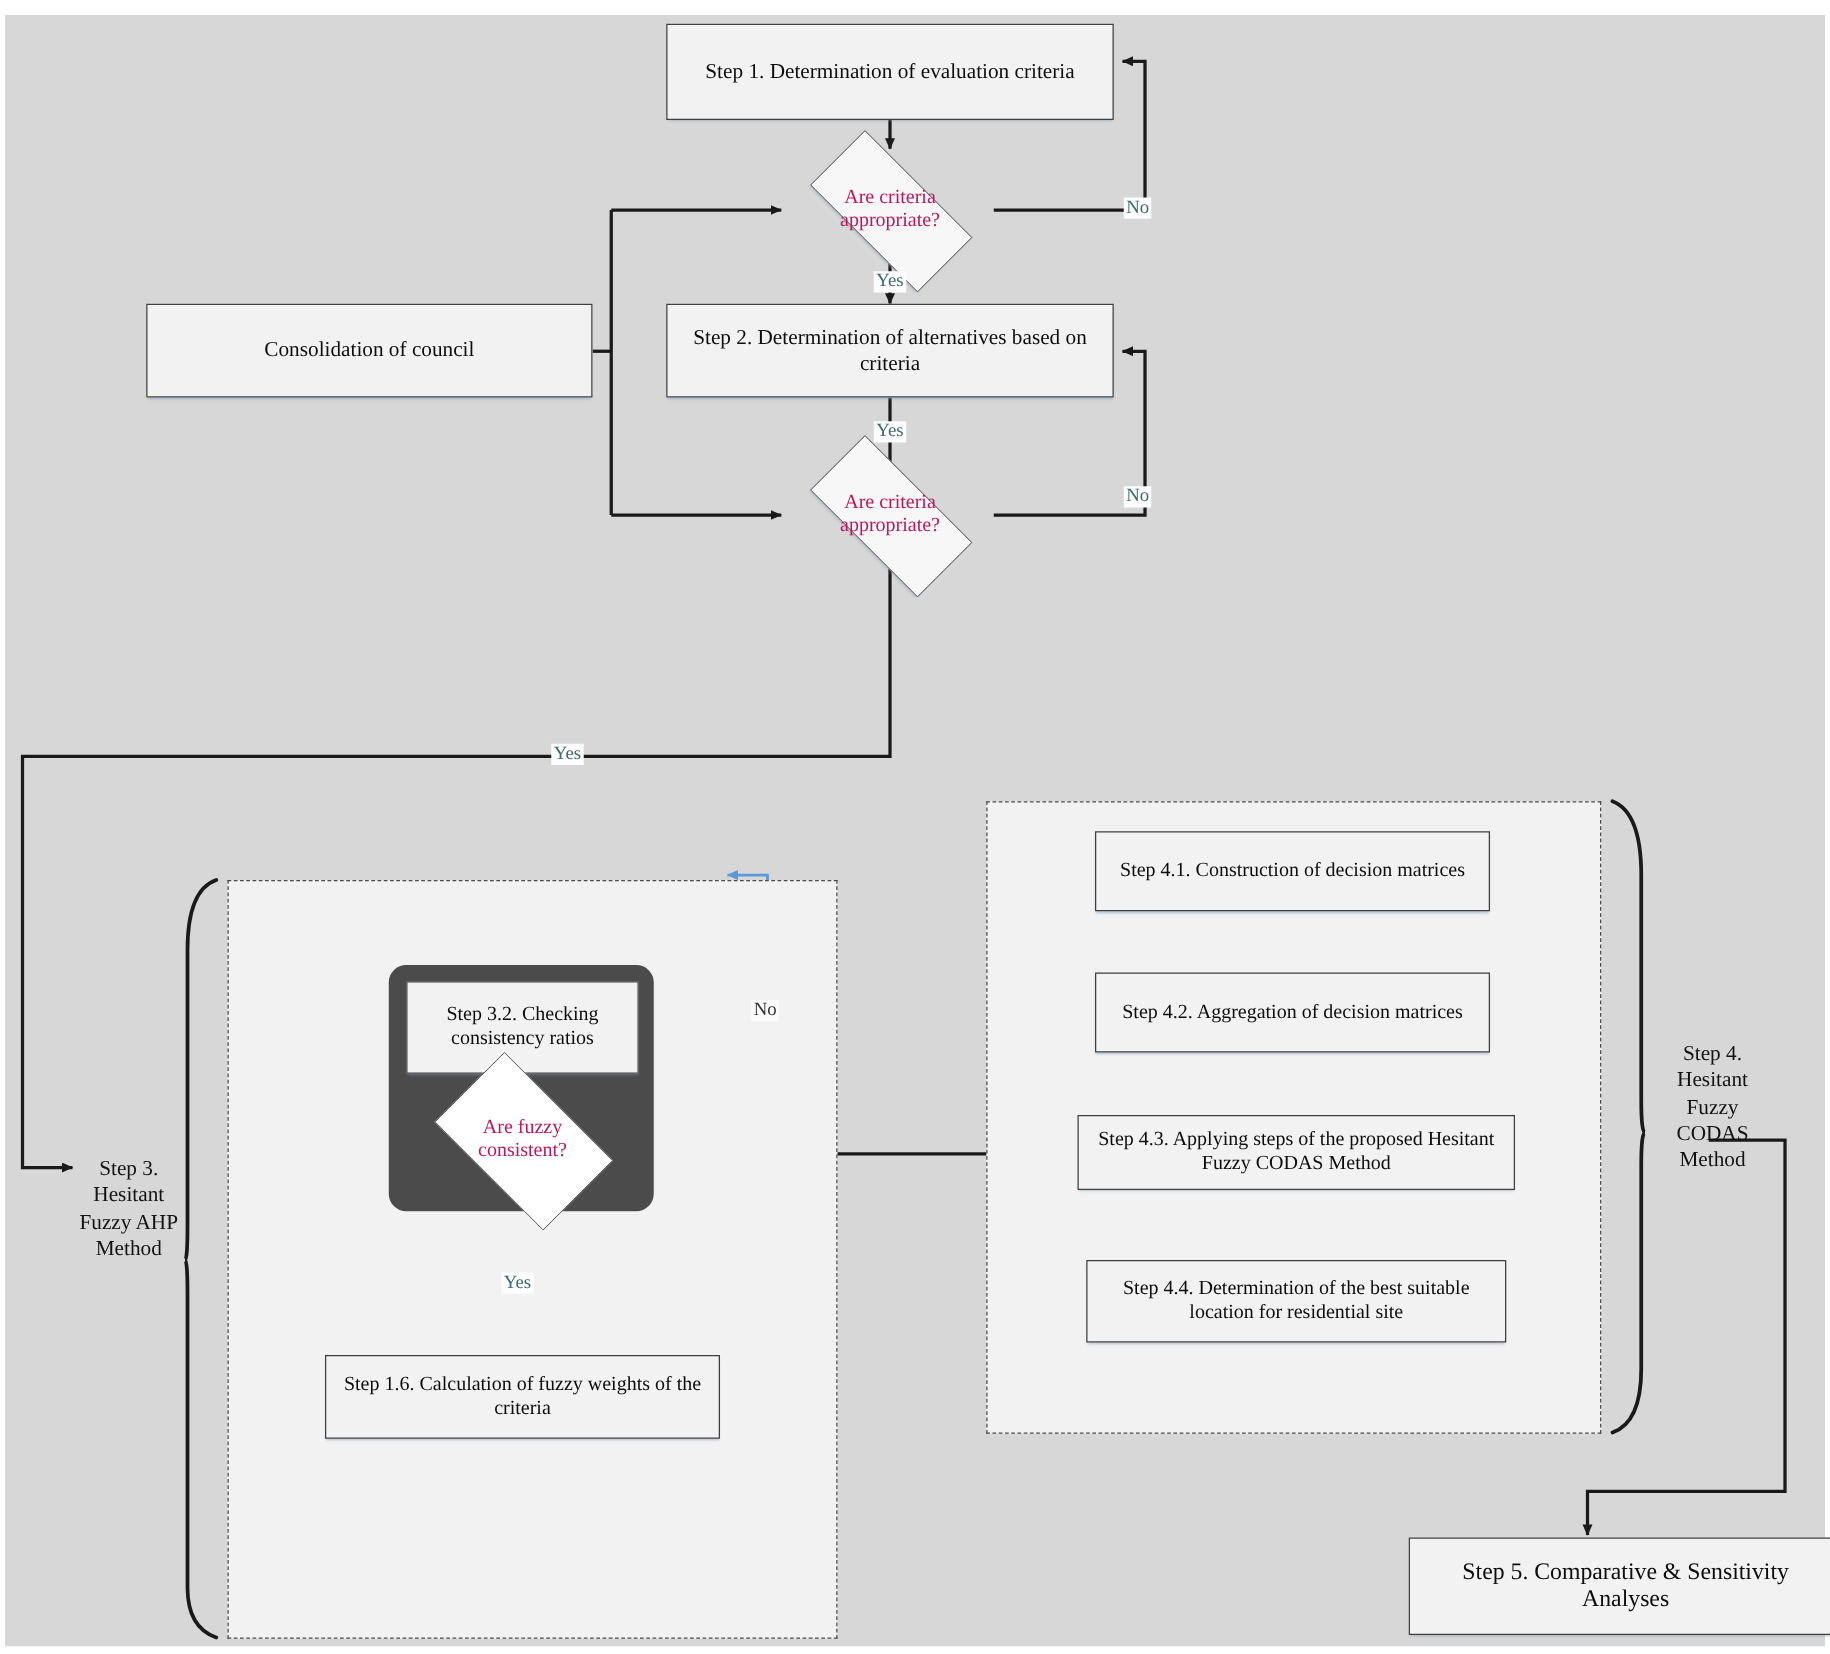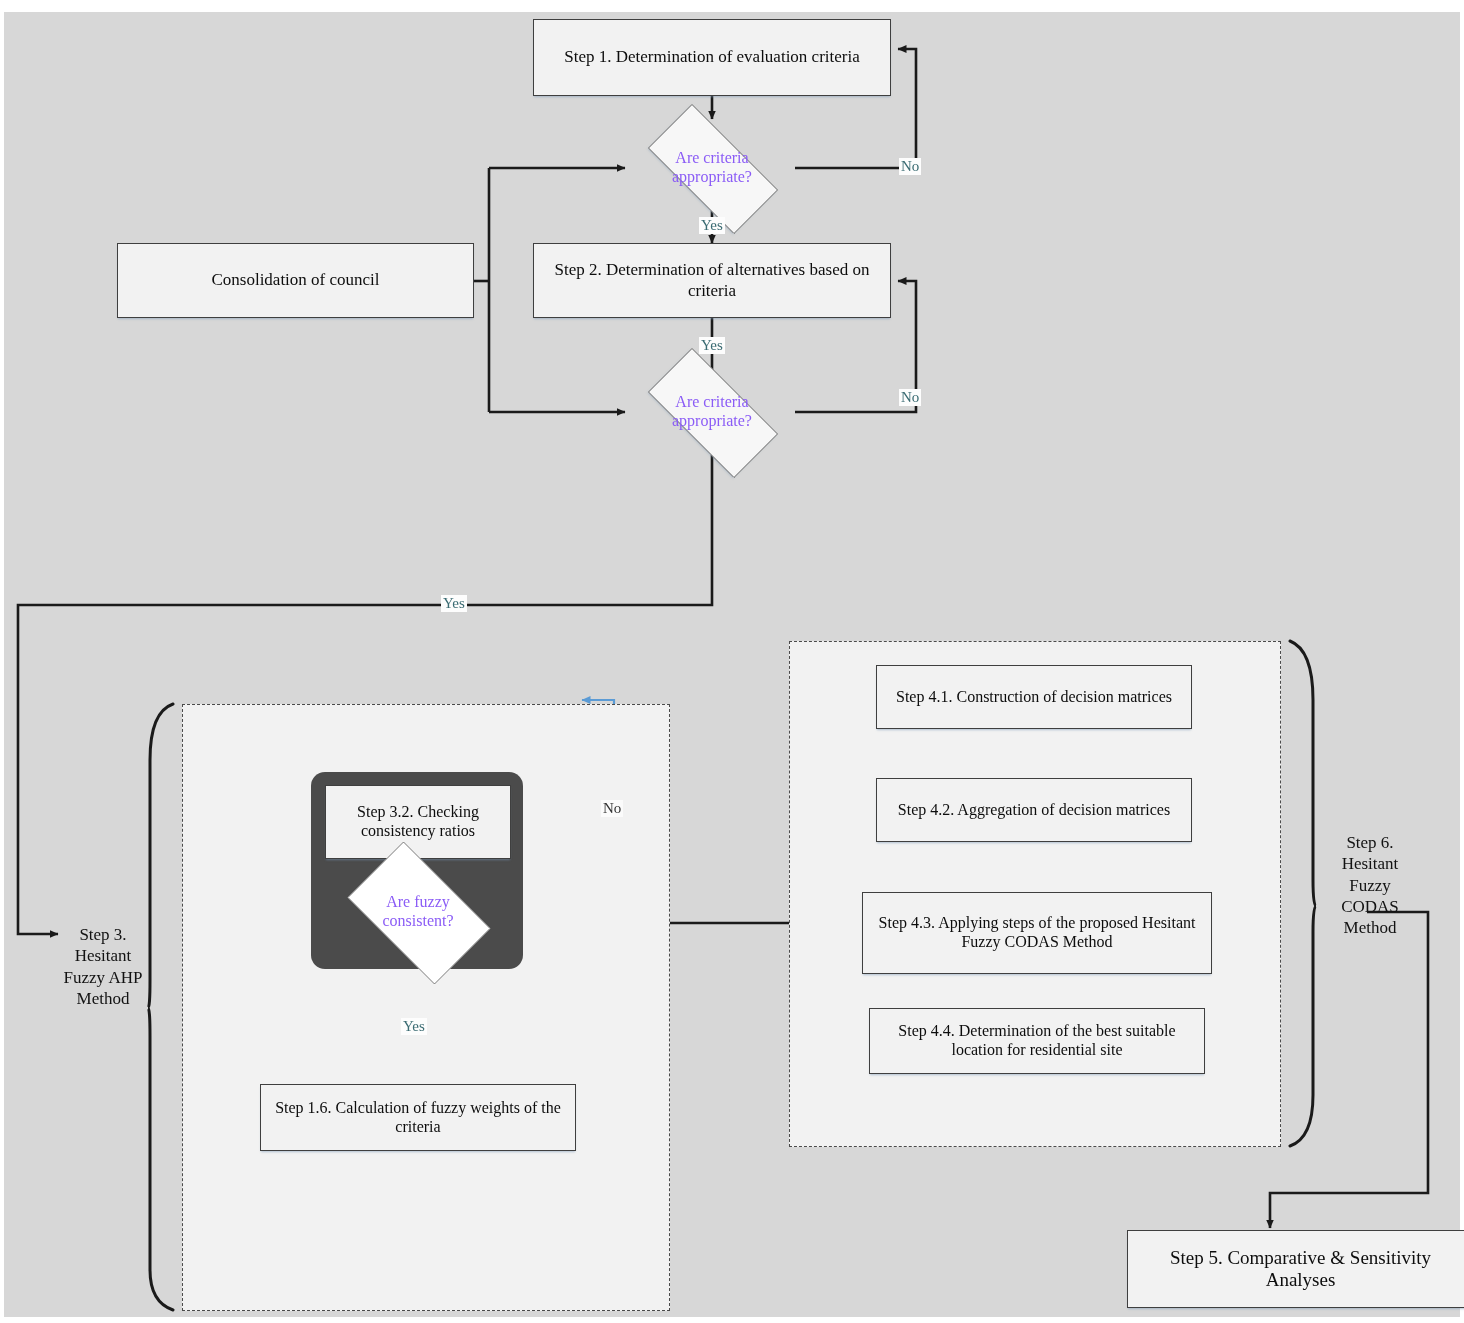--- a/index.html
+++ b/index.html
@@ -4,21 +4,21 @@
 <style>
   html,body{margin:0;padding:0;background:#ffffff;}
   body{font-family:"Liberation Serif", serif;}
   #canvas{position:relative;width:1464px;height:1323px;background:#ffffff;overflow:hidden;}
   #plate{position:absolute;left:4px;top:12px;width:1456px;height:1305px;background:#d7d7d7;}
   svg#wires{position:absolute;left:0;top:0;width:1464px;height:1323px;overflow:visible;}
   .node{position:absolute;box-sizing:border-box;display:flex;align-items:center;justify-content:center;text-align:center;
         background:#f2f2f2;border:1px solid #3f3f3f;color:#0d0d0d;line-height:1.18;
         box-shadow:0 2px 2px -1px rgba(120,150,180,.55);}
   .node span{display:block;padding:0 6px;}
-  .diamond{position:absolute;display:flex;align-items:center;justify-content:center;text-align:center;color:#8b5cf6;line-height:1.18;}
+  .diamond{position:absolute;display:flex;align-items:center;justify-content:center;text-align:center;color:#be185d;line-height:1.18;}
   .diamond .dshape{position:absolute;left:0;top:0;width:100%;height:100%;background:#f7f7f7;
         border:1px solid #2b2b2b;transform:rotate(45deg) scale(.707);box-shadow:0 2px 3px -1px rgba(120,150,180,.5);}
   .diamond span{position:relative;z-index:2;}
   .darkbox{position:absolute;background:#4b4b4b;border-radius:14px;}
   .dashpanel{position:absolute;background:#f2f2f2;border:1px dashed #4a4a4a;box-sizing:border-box;}
   .lbl{position:absolute;background:#fdfdfd;color:#3a6b72;font-size:15px;line-height:1;padding:1px 2px;white-space:nowrap;}
   .lbl.dark{color:#333333;background:#fbfbfb;}
   .sidelbl{position:absolute;text-align:center;color:#121212;font-size:17px;line-height:1.25;white-space:nowrap;}
 </style>
 </head>
@@ -121,38 +121,38 @@
   </div>
 
   <div class="node" style="left:876px;top:665px;width:316px;height:64px;font-size:16px;">
     <span>Step 4.1. Construction of decision matrices</span>
   </div>
 
   <div class="node" style="left:876px;top:778px;width:316px;height:64px;font-size:16px;">
     <span>Step 4.2. Aggregation of decision matrices</span>
   </div>
 
-  <div class="node" style="left:862px;top:892px;width:350px;height:82px;font-size:16px;">
+  <div class="node" style="left:862px;top:892px;width:350px;height:60px;font-size:16px;">
     <span>Step 4.3. Applying steps of the proposed Hesitant Fuzzy CODAS Method</span>
   </div>
 
   <div class="node" style="left:869px;top:1008px;width:336px;height:66px;font-size:16px;">
     <span>Step 4.4. Determination of the best suitable location for residential site</span>
   </div>
 
   <div class="node" style="left:1127px;top:1230px;width:347px;height:78px;font-size:19px;">
     <span>Step 5. Comparative &amp; Sensitivity Analyses</span>
   </div>
 
   <div class="sidelbl" style="left:56px;top:924px;width:94px;">
     <span style="display:block;white-space:normal;">Step 3. Hesitant Fuzzy AHP Method</span>
   </div>
 
   <div class="sidelbl" style="left:1324px;top:832px;width:92px;">
-    <span style="display:block;white-space:normal;">Step 6. Hesitant Fuzzy CODAS Method</span>
+    <span style="display:block;white-space:normal;">Step 4. Hesitant Fuzzy CODAS Method</span>
   </div>
 
   <div class="lbl" style="left:899px;top:158px;">No</div>
   <div class="lbl" style="left:699px;top:217px;">Yes</div>
   <div class="lbl" style="left:699px;top:337px;">Yes</div>
   <div class="lbl" style="left:899px;top:389px;">No</div>
   <div class="lbl" style="left:441px;top:595px;">Yes</div>
   <div class="lbl dark" style="left:601px;top:800px;">No</div>
   <div class="lbl" style="left:401px;top:1018px;">Yes</div>
 </div>

